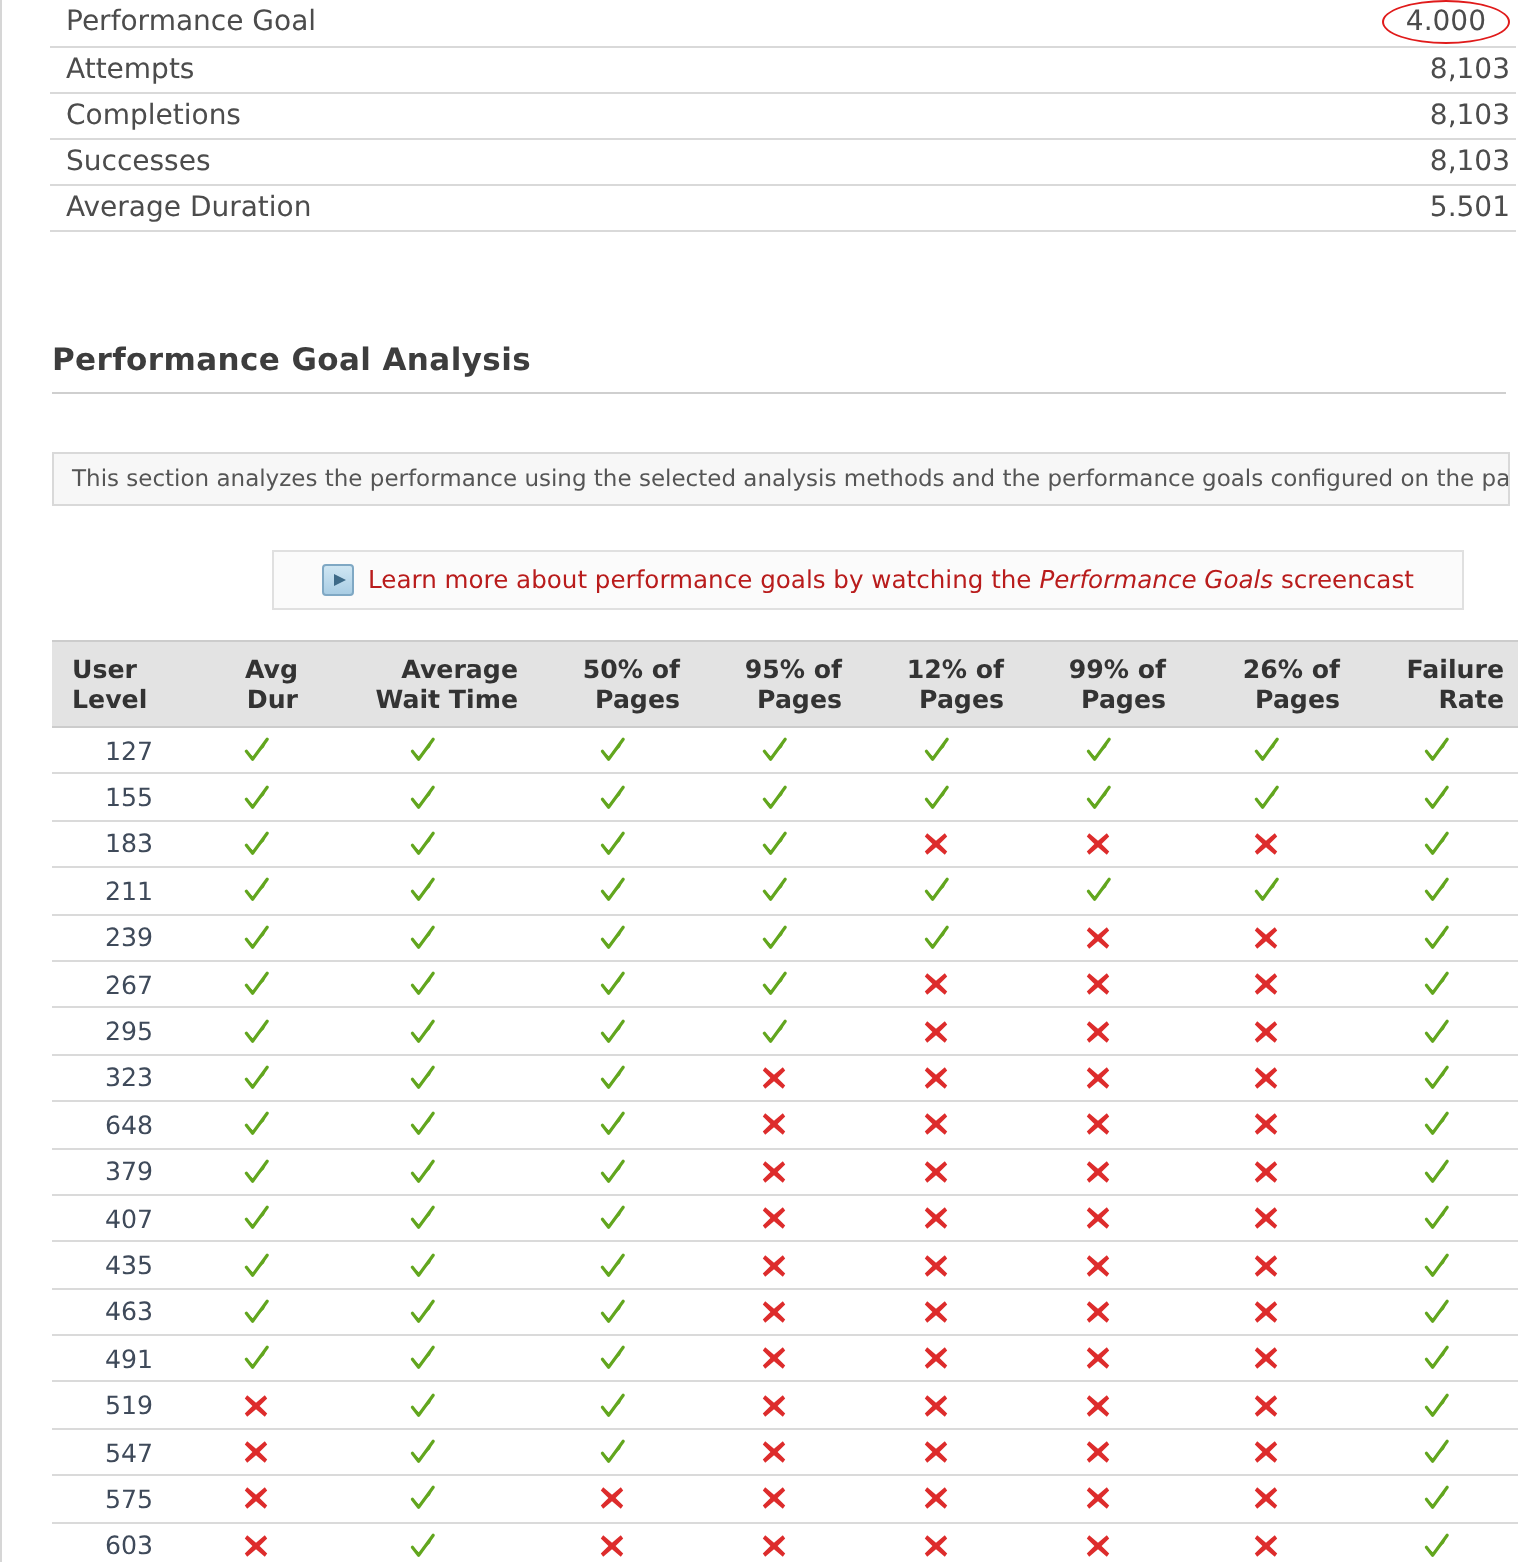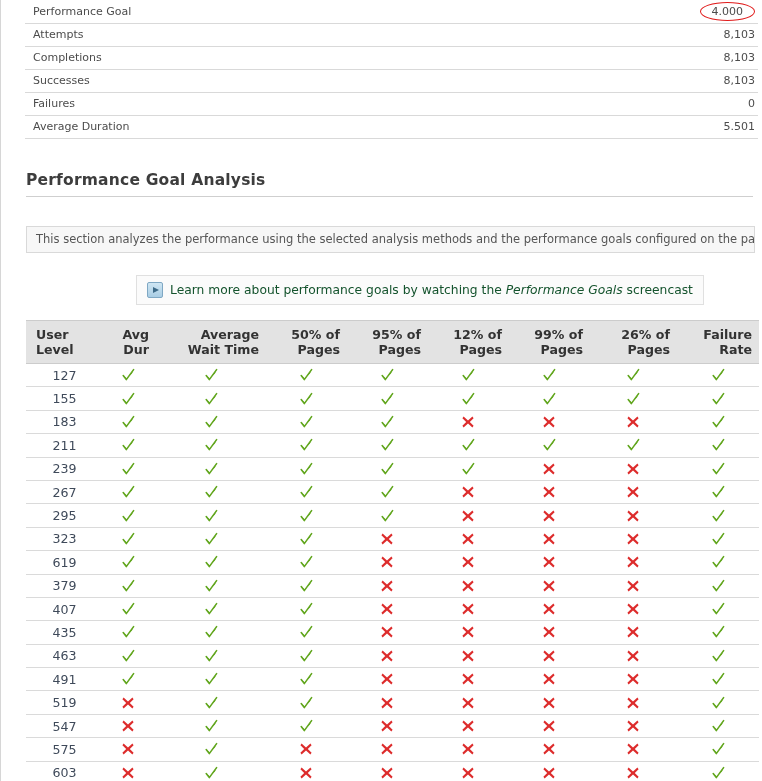--- a/index.html
+++ b/index.html
@@ -26,21 +26,21 @@
     background: #d6d6d6;
   }
 
   
   #summary-table {
     position: absolute;
     left: 25px;
     top: 0px;
     width: 733px;
     border-collapse: collapse;
-    font-size: 11px;
+    font-size: 14px;
   }
   #summary-table tr {
     height: 23px;
   }
   #summary-table td {
     border-bottom: 1px solid #d9d9d9;
     padding: 0 8px 0 8px;
     height: 22px;
     vertical-align: middle;
     color: #4c4c4c;
@@ -104,23 +104,23 @@
   
   #screencast-box {
     position: absolute;
     left: 136px;
     top: 275px;
     height: 28px;
     background: #fbfbfb;
     border: 1px solid #e0e0e0;
     display: flex;
     align-items: center;
-    padding: 0 10px;
+    padding: 0 24px;
     font-size: 12.3px;
-    color: #14532d;
+    color: #b91c1c;
     white-space: nowrap;
   }
   #screencast-box .play-icon {
     width: 14px;
     height: 14px;
     border: 1px solid #7fa8c4;
     background: linear-gradient(#cfe6f3, #a9cde4);
     border-radius: 2px;
     margin-right: 7px;
     position: relative;
@@ -208,24 +208,20 @@
         <td class="label">Attempts</td>
         <td class="value">8,103</td>
       </tr>
       <tr>
         <td class="label">Completions</td>
         <td class="value">8,103</td>
       </tr>
       <tr>
         <td class="label">Successes</td>
         <td class="value">8,103</td>
-      </tr>
-      <tr>
-        <td class="label">Failures</td>
-        <td class="value">0</td>
       </tr>
       <tr>
         <td class="label">Average Duration</td>
         <td class="value">5.501</td>
       </tr>
     </tbody>
 </table>
 
 <div id="section-heading">Performance Goal Analysis</div>
 
@@ -525,21 +521,21 @@
             </svg></span></td>
         <td><span class="mark fail"><svg width="14" height="14" viewBox="0 0 14 14">
               <path d="M2.6 1.6 L7 5.4 L11.4 1.6 L12.6 3.2 L8.8 7 L12.6 10.8 L11.4 12.4 L7 8.6 L2.6 12.4 L1.4 10.8 L5.2 7 L1.4 3.2 Z" fill="#dd2c2c"></path>
             </svg></span></td>
         <td><span class="mark pass"><svg width="15" height="15" viewBox="0 0 15 15">
               <path d="M2.2 7.6 L5.3 11.6 L12.6 1.6 L11.0 5.6 L5.6 10.2 Z" fill="#62a61e"></path>
               <path d="M2.2 7.6 L5.3 11.6 L12.6 1.6" fill="none" stroke="#62a61e" stroke-width="1.6" stroke-linecap="round" stroke-linejoin="round"></path>
             </svg></span></td>
       </tr>
       <tr>
-        <td class="level">619</td>
+        <td class="level">648</td>
         <td><span class="mark pass"><svg width="15" height="15" viewBox="0 0 15 15">
               <path d="M2.2 7.6 L5.3 11.6 L12.6 1.6 L11.0 5.6 L5.6 10.2 Z" fill="#62a61e"></path>
               <path d="M2.2 7.6 L5.3 11.6 L12.6 1.6" fill="none" stroke="#62a61e" stroke-width="1.6" stroke-linecap="round" stroke-linejoin="round"></path>
             </svg></span></td>
         <td><span class="mark pass"><svg width="15" height="15" viewBox="0 0 15 15">
               <path d="M2.2 7.6 L5.3 11.6 L12.6 1.6 L11.0 5.6 L5.6 10.2 Z" fill="#62a61e"></path>
               <path d="M2.2 7.6 L5.3 11.6 L12.6 1.6" fill="none" stroke="#62a61e" stroke-width="1.6" stroke-linecap="round" stroke-linejoin="round"></path>
             </svg></span></td>
         <td><span class="mark pass"><svg width="15" height="15" viewBox="0 0 15 15">
               <path d="M2.2 7.6 L5.3 11.6 L12.6 1.6 L11.0 5.6 L5.6 10.2 Z" fill="#62a61e"></path>

